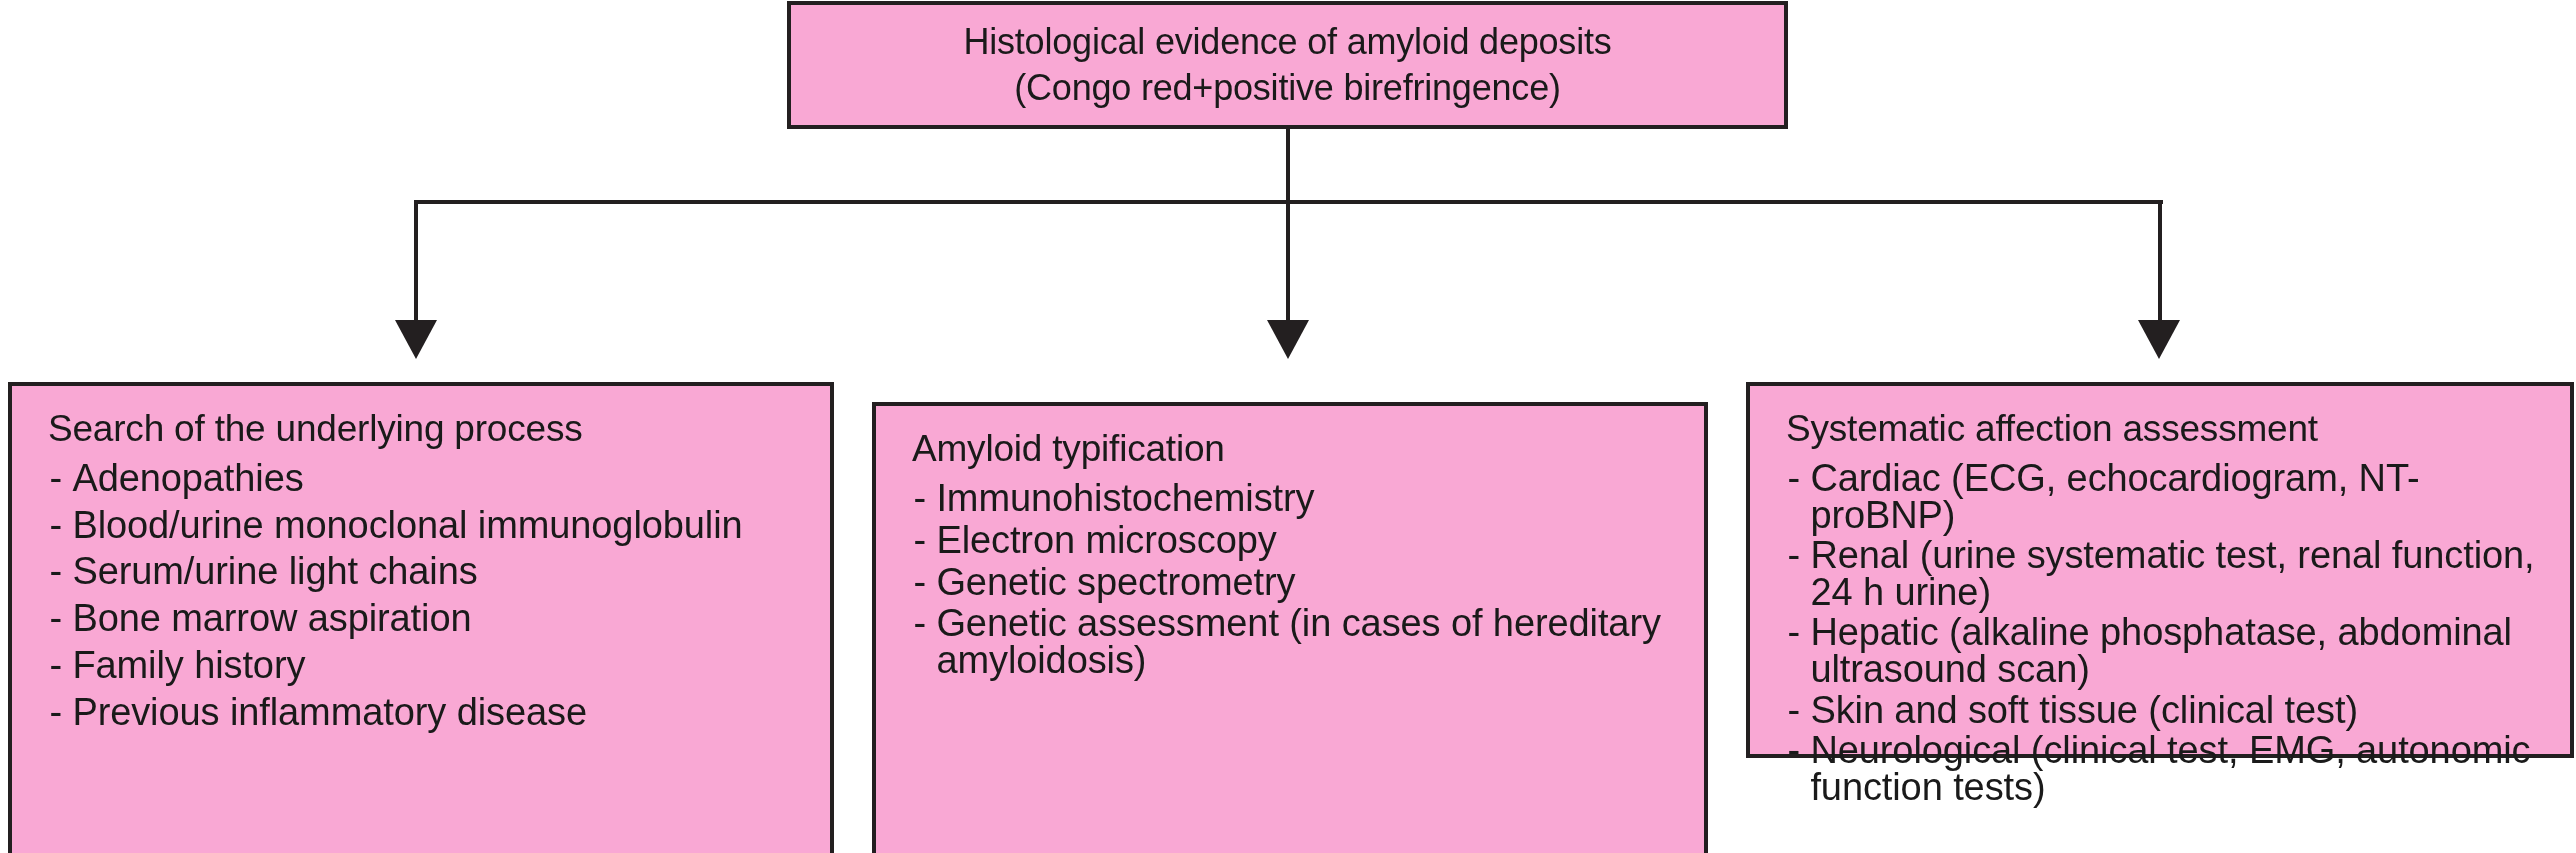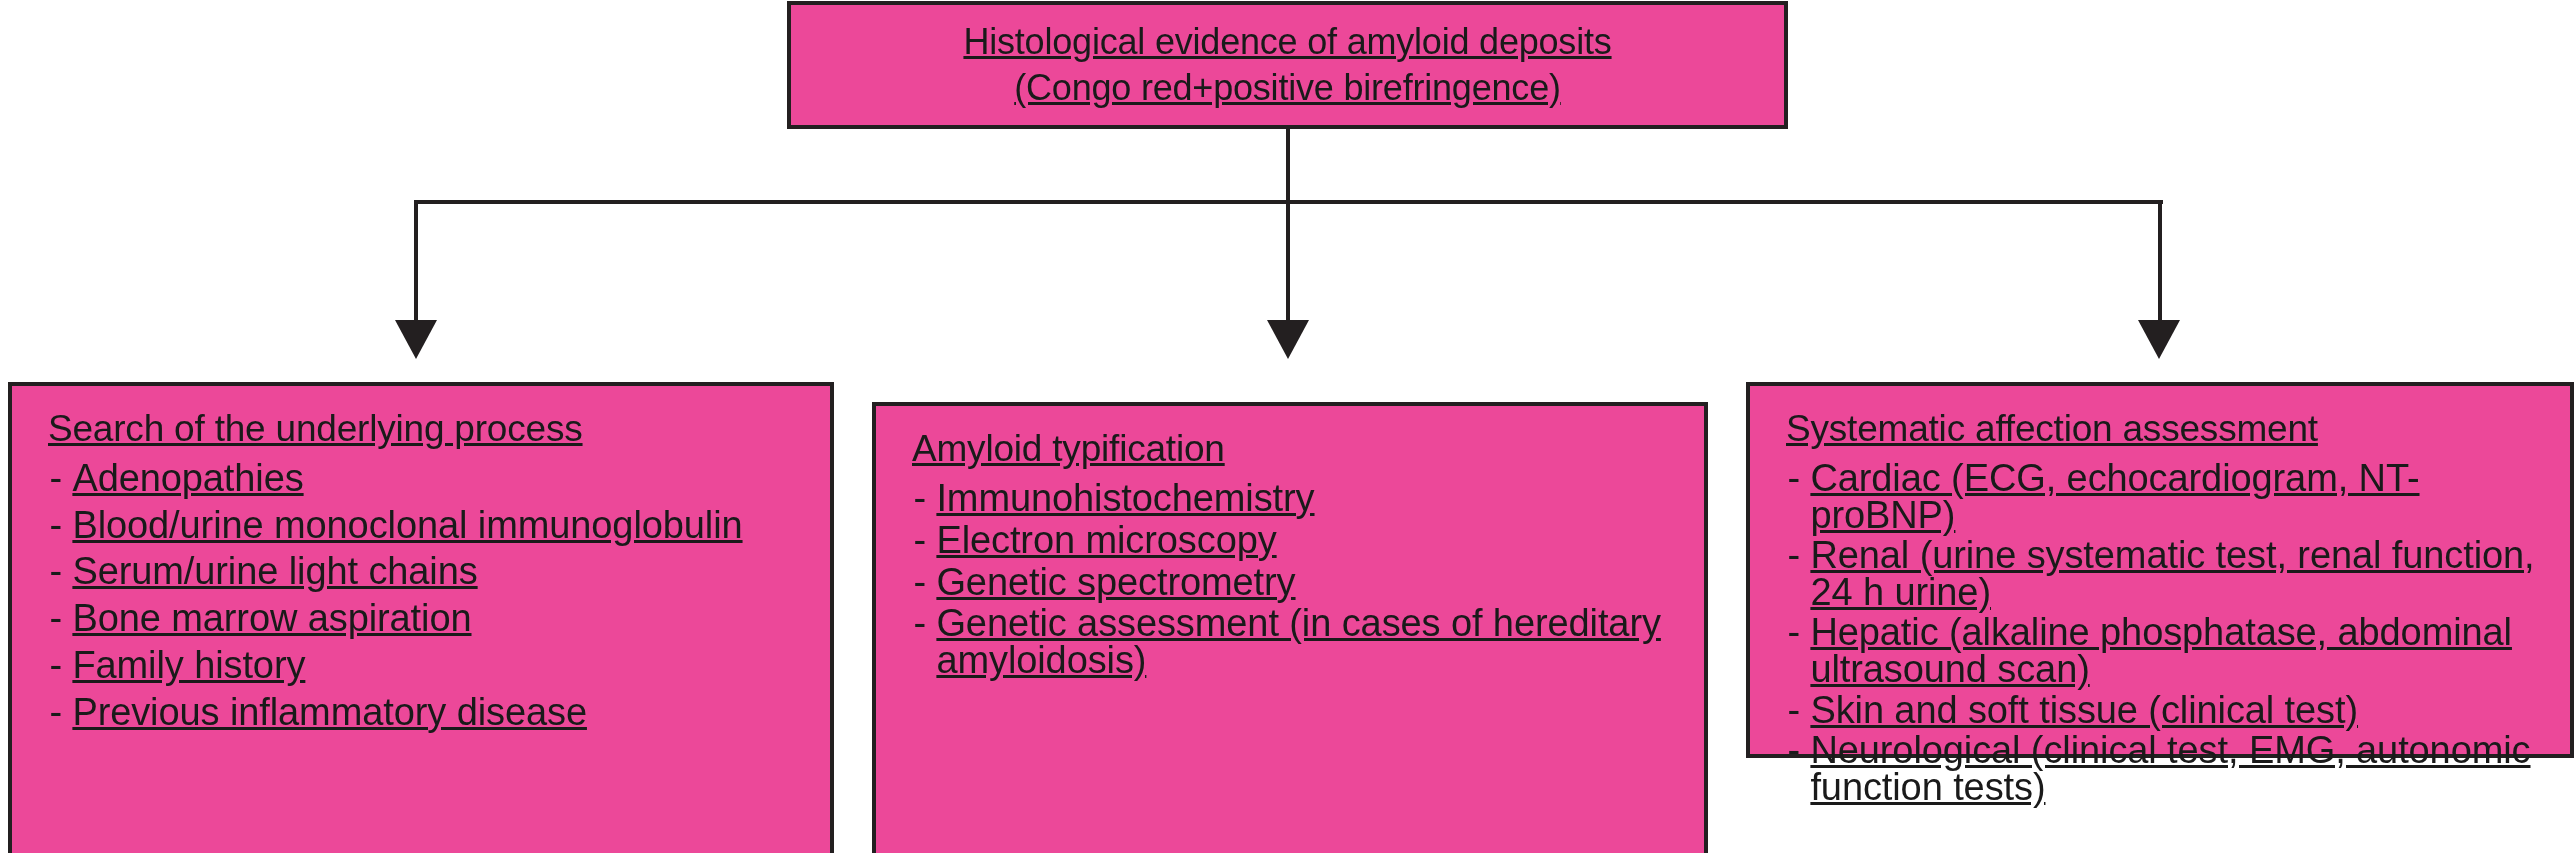--- a/index.html
+++ b/index.html
@@ -17,23 +17,22 @@
     width: 2576px;
     height: 853px;
     background: #ffffff;
     overflow: hidden;
   }
 
   
   .node {
     position: absolute;
     box-sizing: border-box;
-    background: #ec4899;
+    background: #f9a8d4;
     border: 4.1px solid #231f20;
-    text-decoration: underline;
   }
   #node-root {
     left: 787px;
     top: 0.8px;
     width: 1001px;
     height: 128px;
     display: flex;
     flex-direction: column;
     align-items: center;
     justify-content: center;

